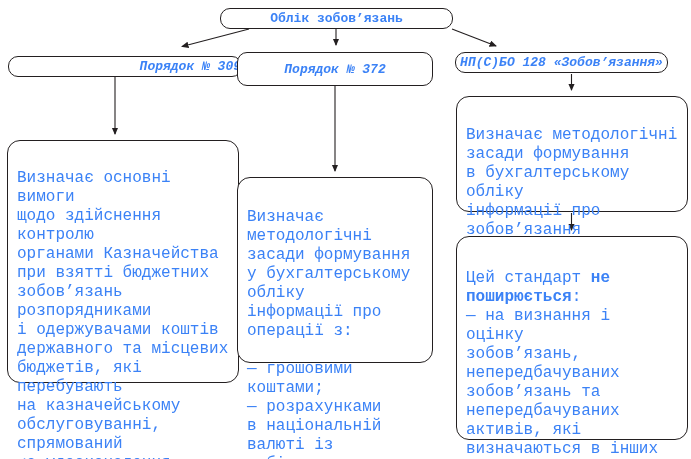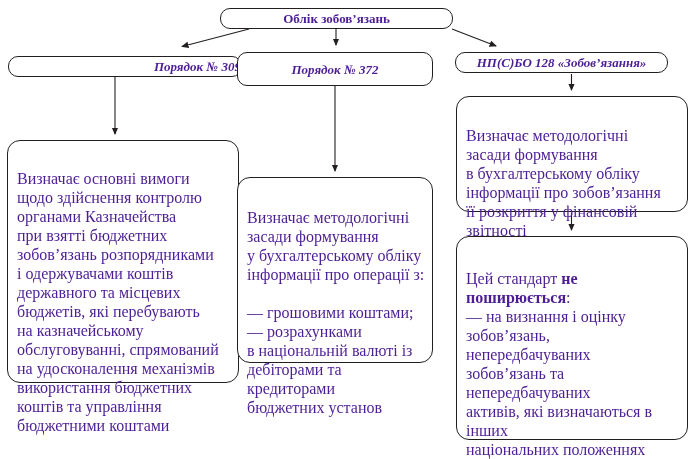--- a/index.html
+++ b/index.html
@@ -1,22 +1,22 @@
 <!DOCTYPE html>
 <html><head>
 <meta charset="utf-8">
 <style>
   html, body { margin: 0; padding: 0; background: #ffffff; }
   .stage {
     position: relative;
     width: 691px;
     height: 459px;
     background: #ffffff;
-    font-family: Liberation Serif, serif;
-    color: #4c1d95;
+    font-family: Liberation Mono, monospace;
+    color: #3b82f6;
     overflow: hidden;
     border-radius: 29px;
   }
   .arrows {
     position: absolute;
     left: 0; top: 0;
     width: 691px; height: 459px;
     pointer-events: none;
   }
   .pill {

